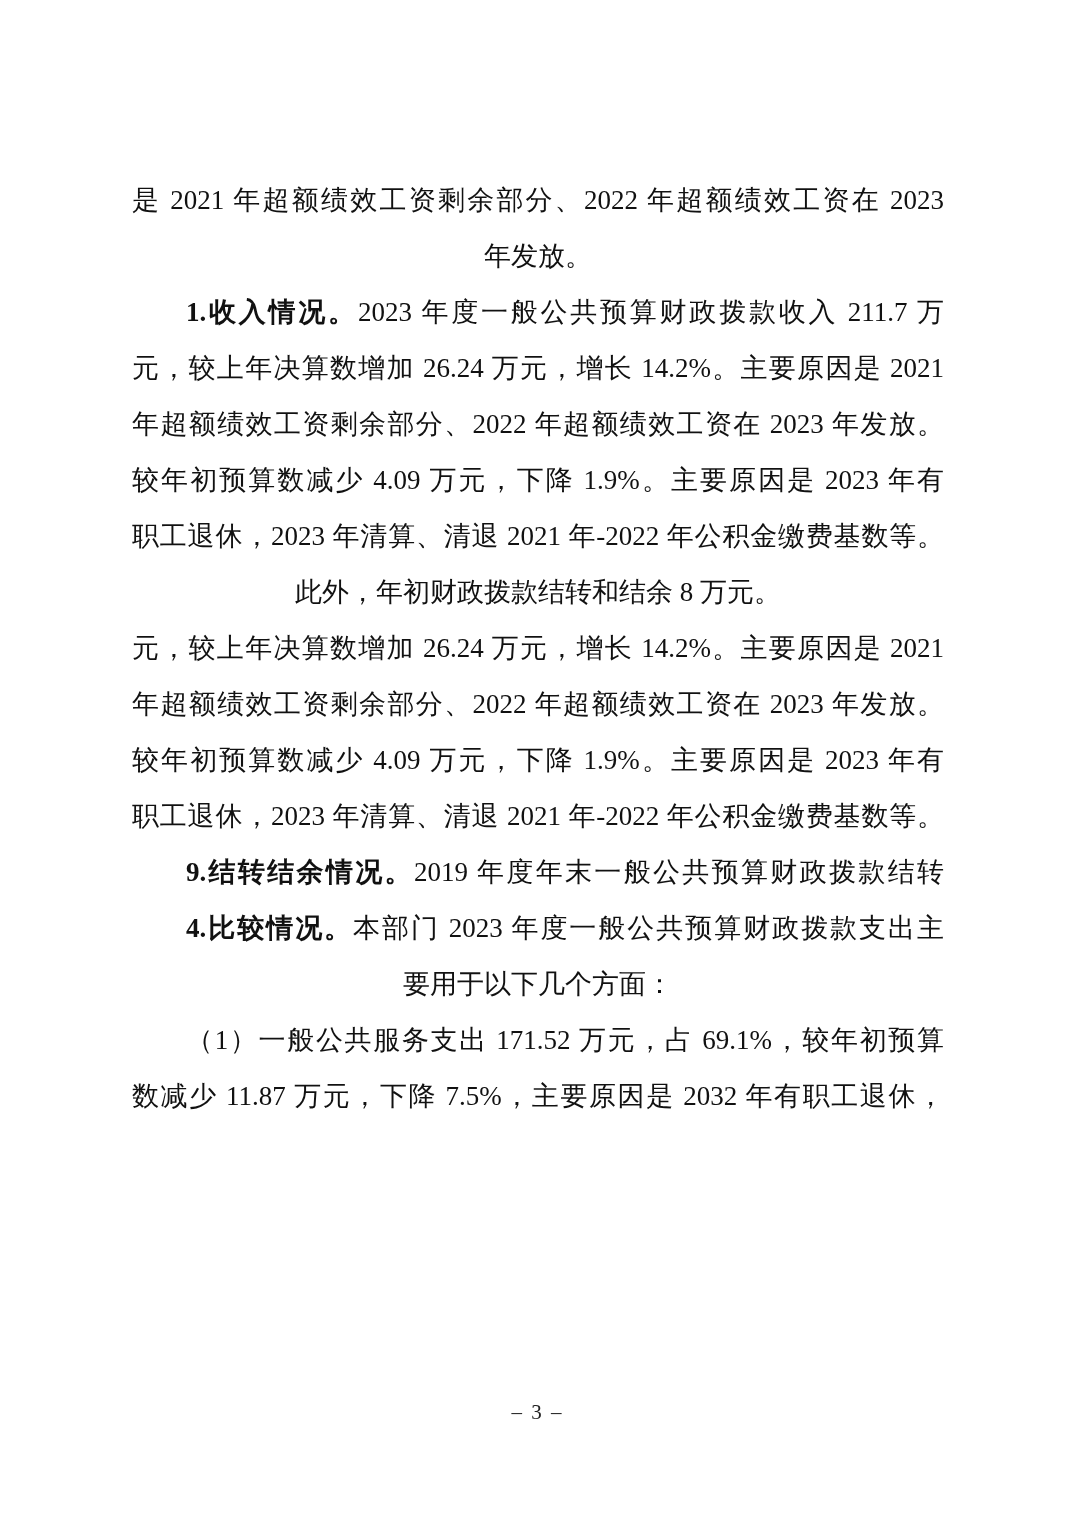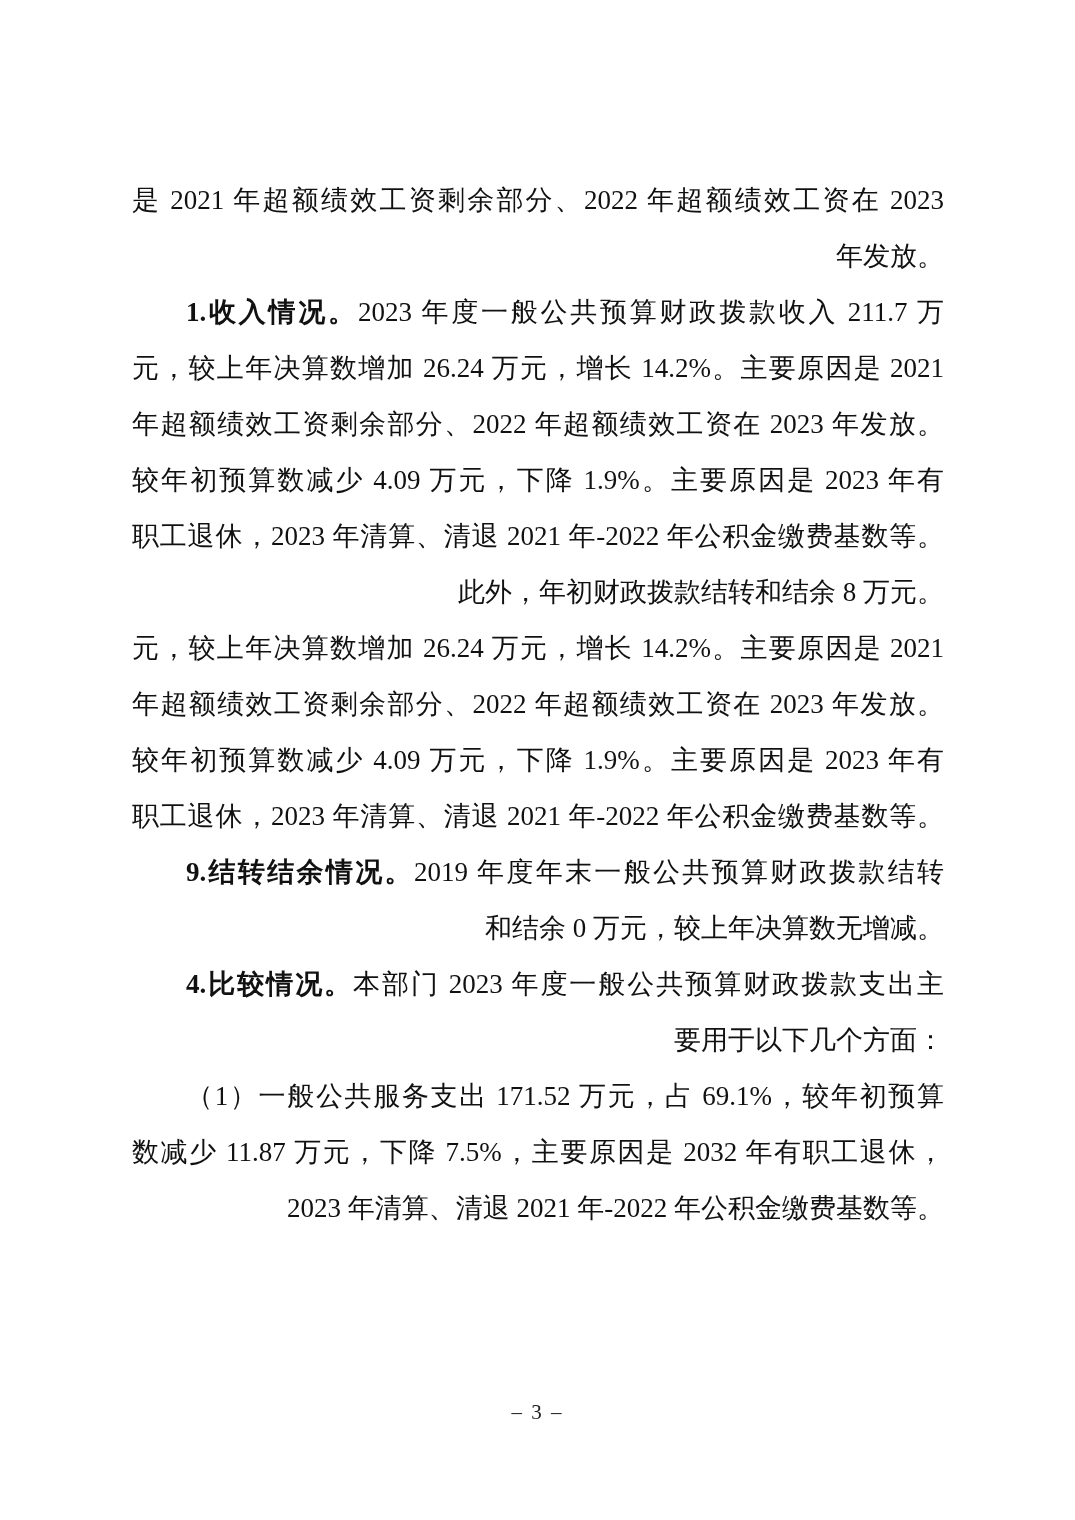--- a/index.html
+++ b/index.html
@@ -20,21 +20,21 @@
   .text-block {
     position: absolute;
     left: 132px;
     top: 172px;
     width: 812px;
     font-size: 27px;
     line-height: 56px;
   }
   .line {
     min-height: 56px;
-    text-align: right;
+    text-align: center;
   }
   .line.justify {
     text-align: justify;
     text-align-last: justify;
     text-justify: inter-character;
   }
   .line.indent {
     text-indent: 54px;
   }
   .seg-bold {
@@ -63,21 +63,19 @@
       <div class="line justify"><span class="seg">元，较上年决算数增加 26.24 万元，增长 14.2%。主要原因是 2021</span></div>
       <div class="line justify"><span class="seg">年超额绩效工资剩余部分、2022 年超额绩效工资在 2023 年发放。</span></div>
       <div class="line justify"><span class="seg">较年初预算数减少 4.09 万元，下降 1.9%。主要原因是 2023 年有</span></div>
       <div class="line justify"><span class="seg">职工退休，2023 年清算、清退 2021 年-2022 年公积金缴费基数等。</span></div>
       <div class="line"><span class="seg">此外，年初财政拨款结转和结余 8 万元。</span></div>
       <div class="line justify"><span class="seg">元，较上年决算数增加 26.24 万元，增长 14.2%。主要原因是 2021</span></div>
       <div class="line justify"><span class="seg">年超额绩效工资剩余部分、2022 年超额绩效工资在 2023 年发放。</span></div>
       <div class="line justify"><span class="seg">较年初预算数减少 4.09 万元，下降 1.9%。主要原因是 2023 年有</span></div>
       <div class="line justify"><span class="seg">职工退休，2023 年清算、清退 2021 年-2022 年公积金缴费基数等。</span></div>
       <div class="line justify indent"><span class="seg-bold">9.结转结余情况。</span><span class="seg">2019 年度年末一般公共预算财政拨款结转</span></div>
-      <div class="line"><span class="seg">和结余 0 万元，较上年决算数无增减。</span></div>
       <div class="line justify indent"><span class="seg-bold">4.比较情况。</span><span class="seg">本部门 2023 年度一般公共预算财政拨款支出主</span></div>
       <div class="line"><span class="seg">要用于以下几个方面：</span></div>
       <div class="line justify indent"><span class="seg">（1）一般公共服务支出 171.52 万元，占 69.1%，较年初预算</span></div>
       <div class="line justify"><span class="seg">数减少 11.87 万元，下降 7.5%，主要原因是 2032 年有职工退休，</span></div>
-      <div class="line"><span class="seg">2023 年清算、清退 2021 年-2022 年公积金缴费基数等。</span></div>
     </div>
   <div class="footer">– 3 –</div>
 </div>
 
 </body></html>

